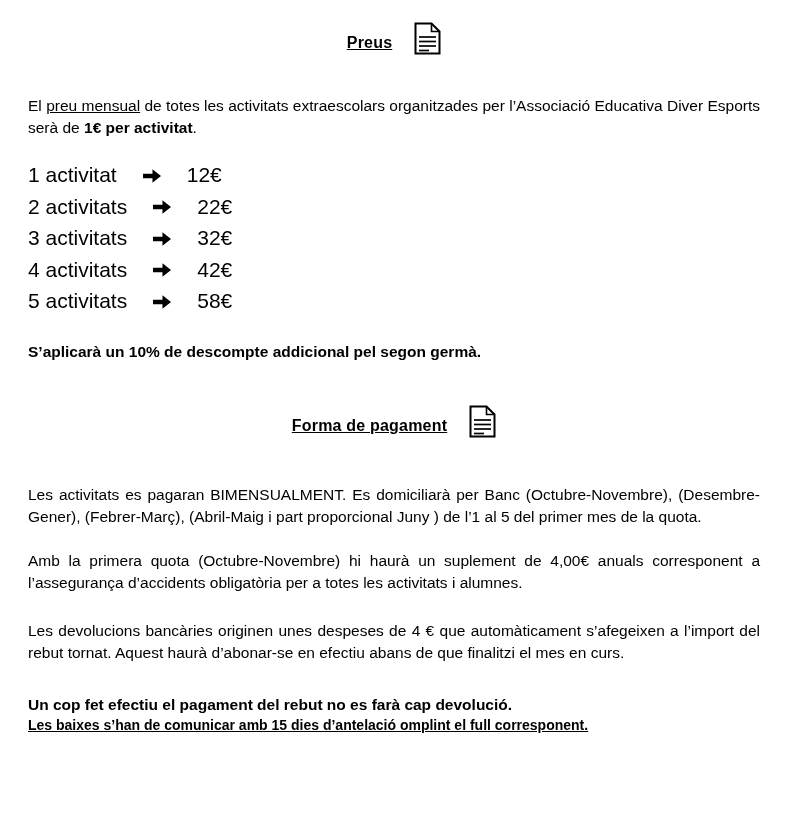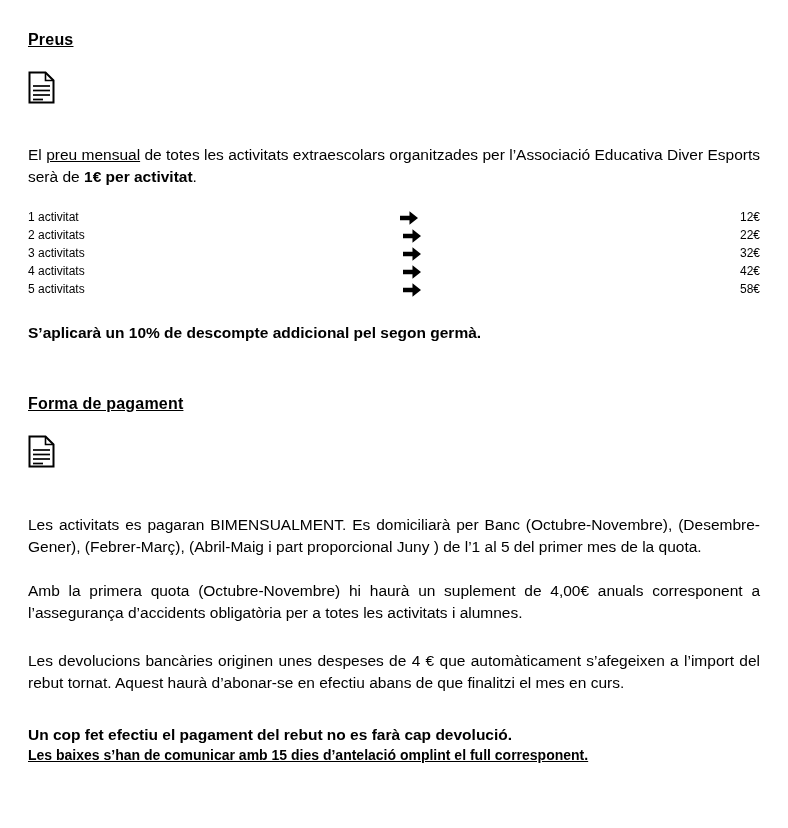--- a/index.html
+++ b/index.html
@@ -15,23 +15,22 @@
   .page {
     width: 788px;
     min-height: 828px;
     background: #ffffff;
     padding: 22px 28px 30px 28px;
     box-sizing: border-box;
   }
   .heading-row {
     display: flex;
     justify-content: center;
-    align-items: flex-start;
+    align-items: center;
     gap: 22px;
-    flex-direction: column;
   }
   .heading {
     font-size: 16px;
     font-weight: 700;
     text-decoration: underline;
     margin: 0;
     padding-top: 9px;
     letter-spacing: 0.2px;
   }
   .doc-icon svg { display: block; }
@@ -47,24 +46,24 @@
   .mt-26 { margin-top: 26px; }
   .mt-30 { margin-top: 30px; font-weight: bold; }
   .mt-32 { margin-top: 32px; }
   .mt-42 { margin-top: 42px; }
   .mt-46 { margin-top: 46px; }
   .u { text-decoration: underline; }
   .b { font-weight: 700; }
   .price-list { margin-top: 20px; }
   .price-row {
     display: flex;
-    justify-content: space-between;
+    justify-content: flex-start;
     align-items: center;
     gap: 26px;
-    font-size: 12px;
+    font-size: 21px;
     line-height: 1.5;
   }
   .arrow-icon svg { display: block; margin-top: 2px; }
   .final-line {
     font-size: 14px;
     line-height: 1.42;
     font-weight: 700;
     text-decoration: underline;
     text-align: left;
     margin: 0;

